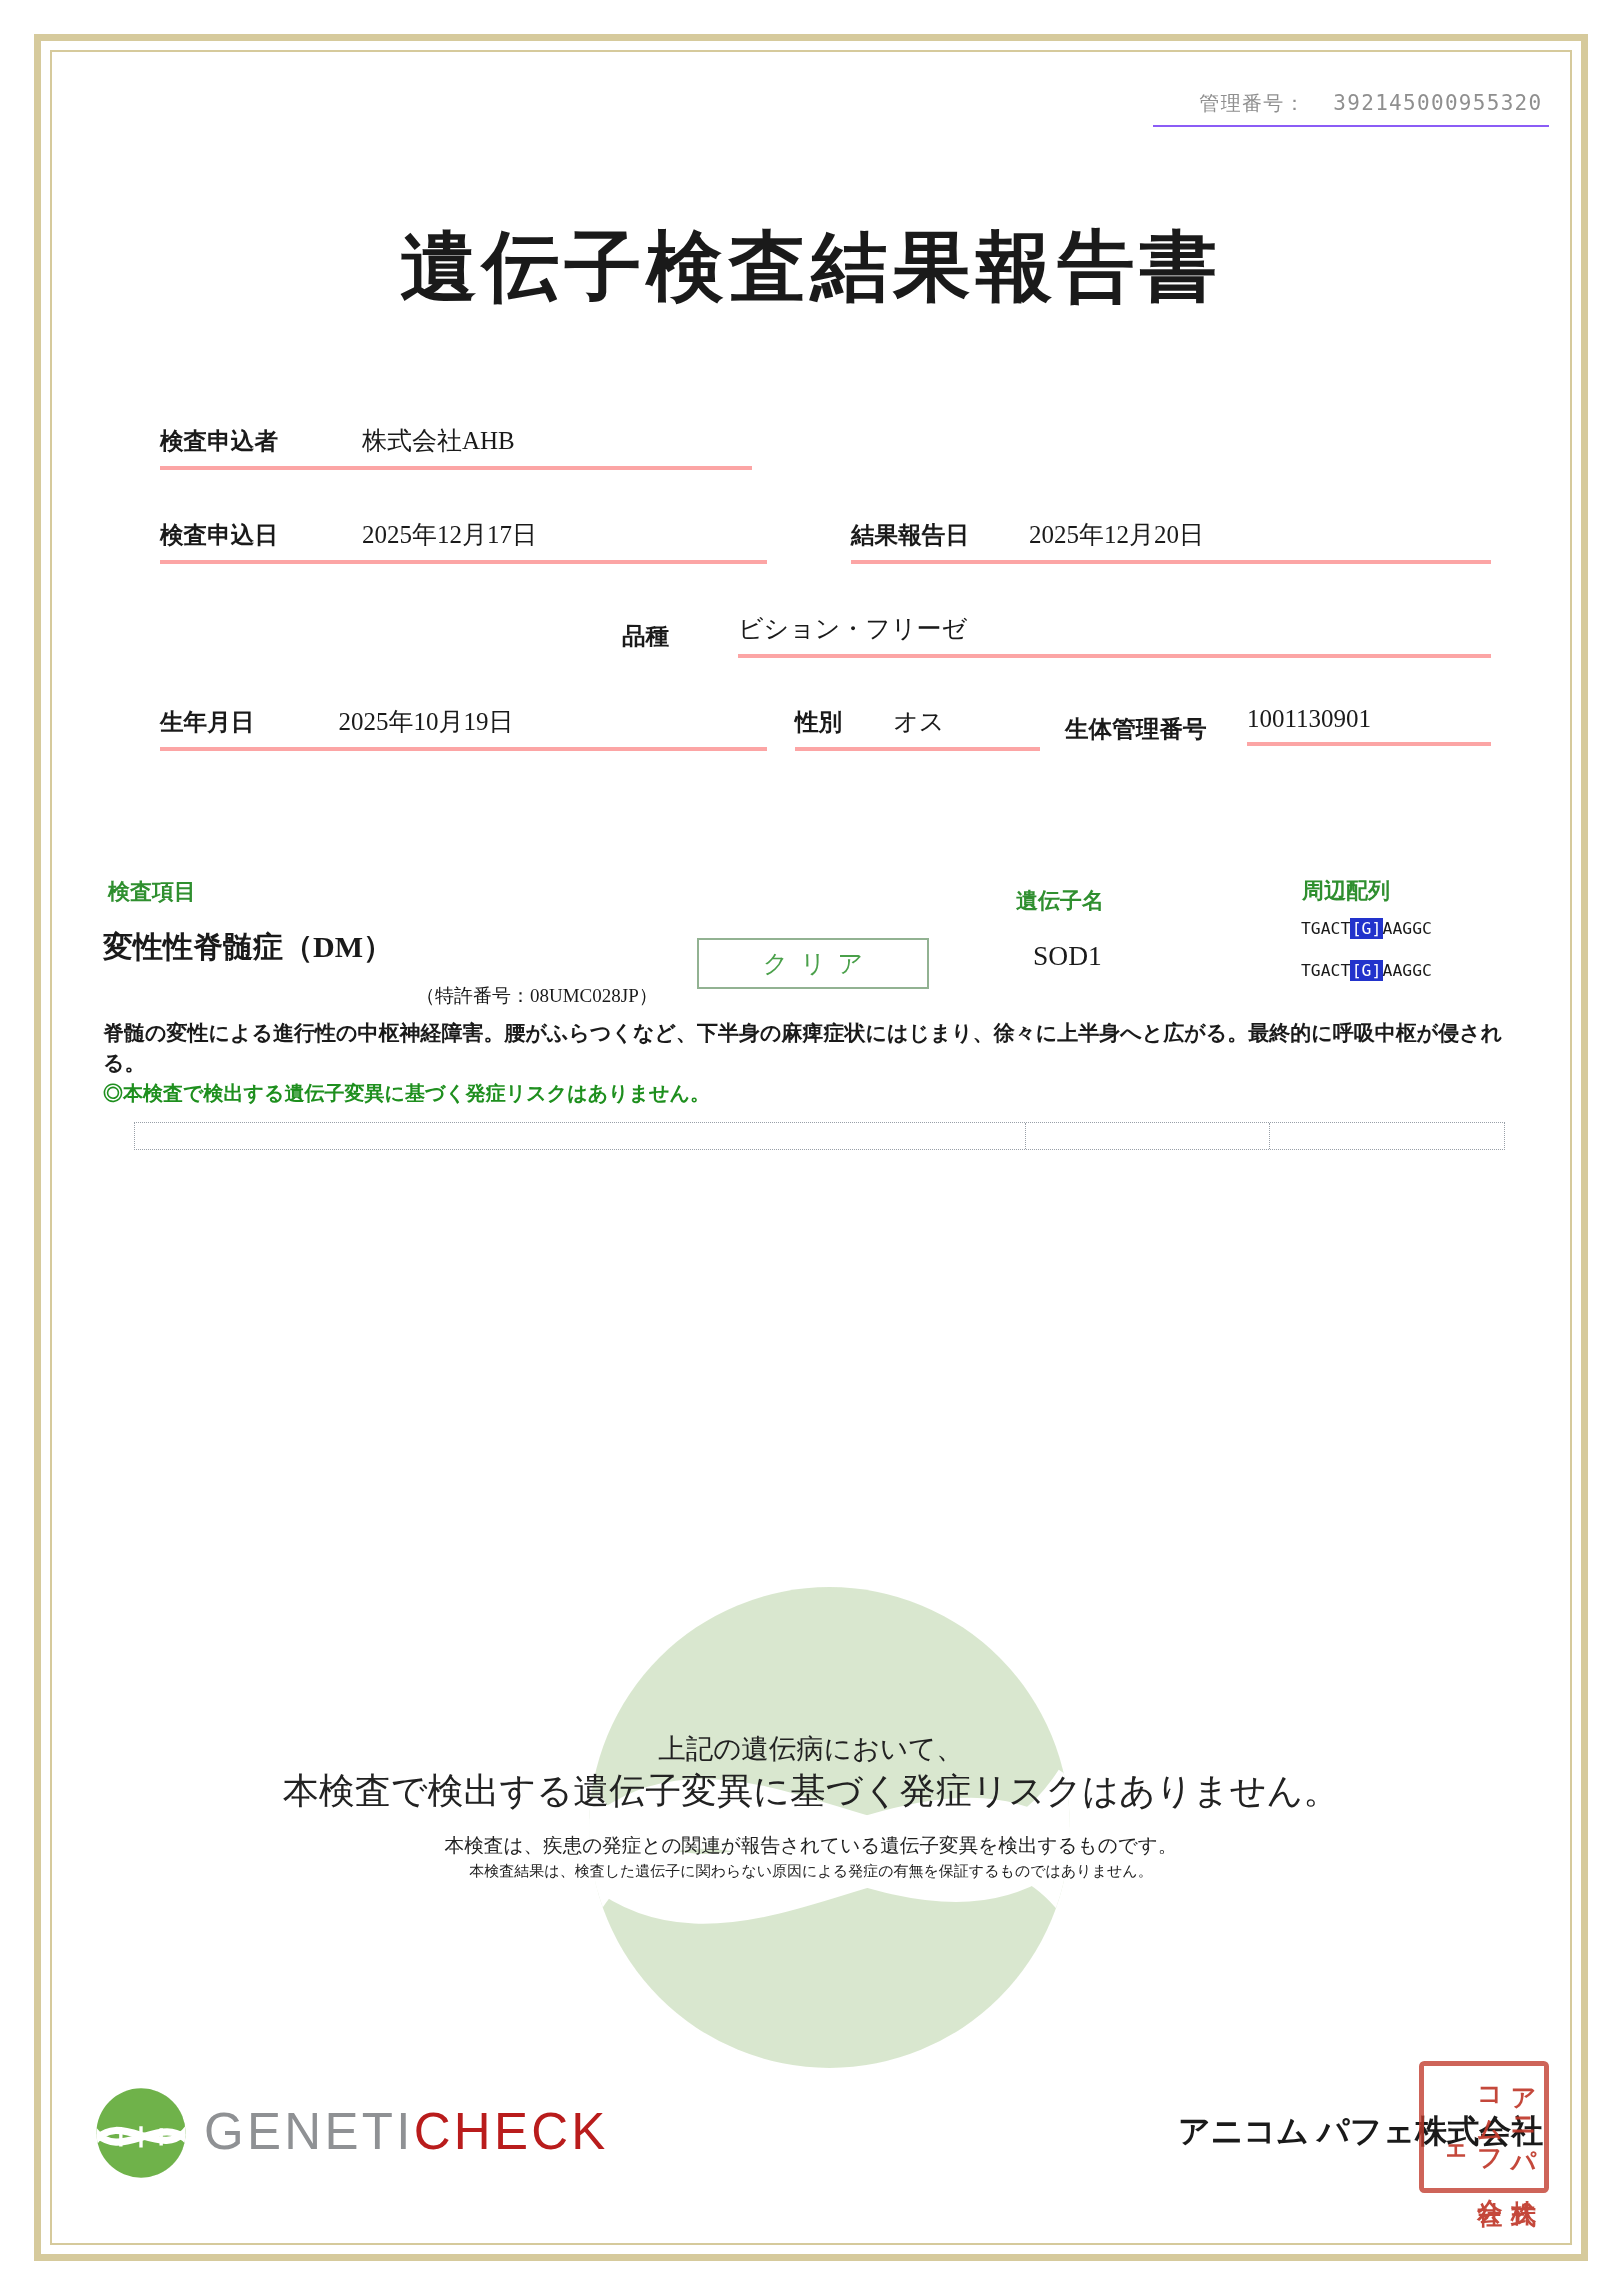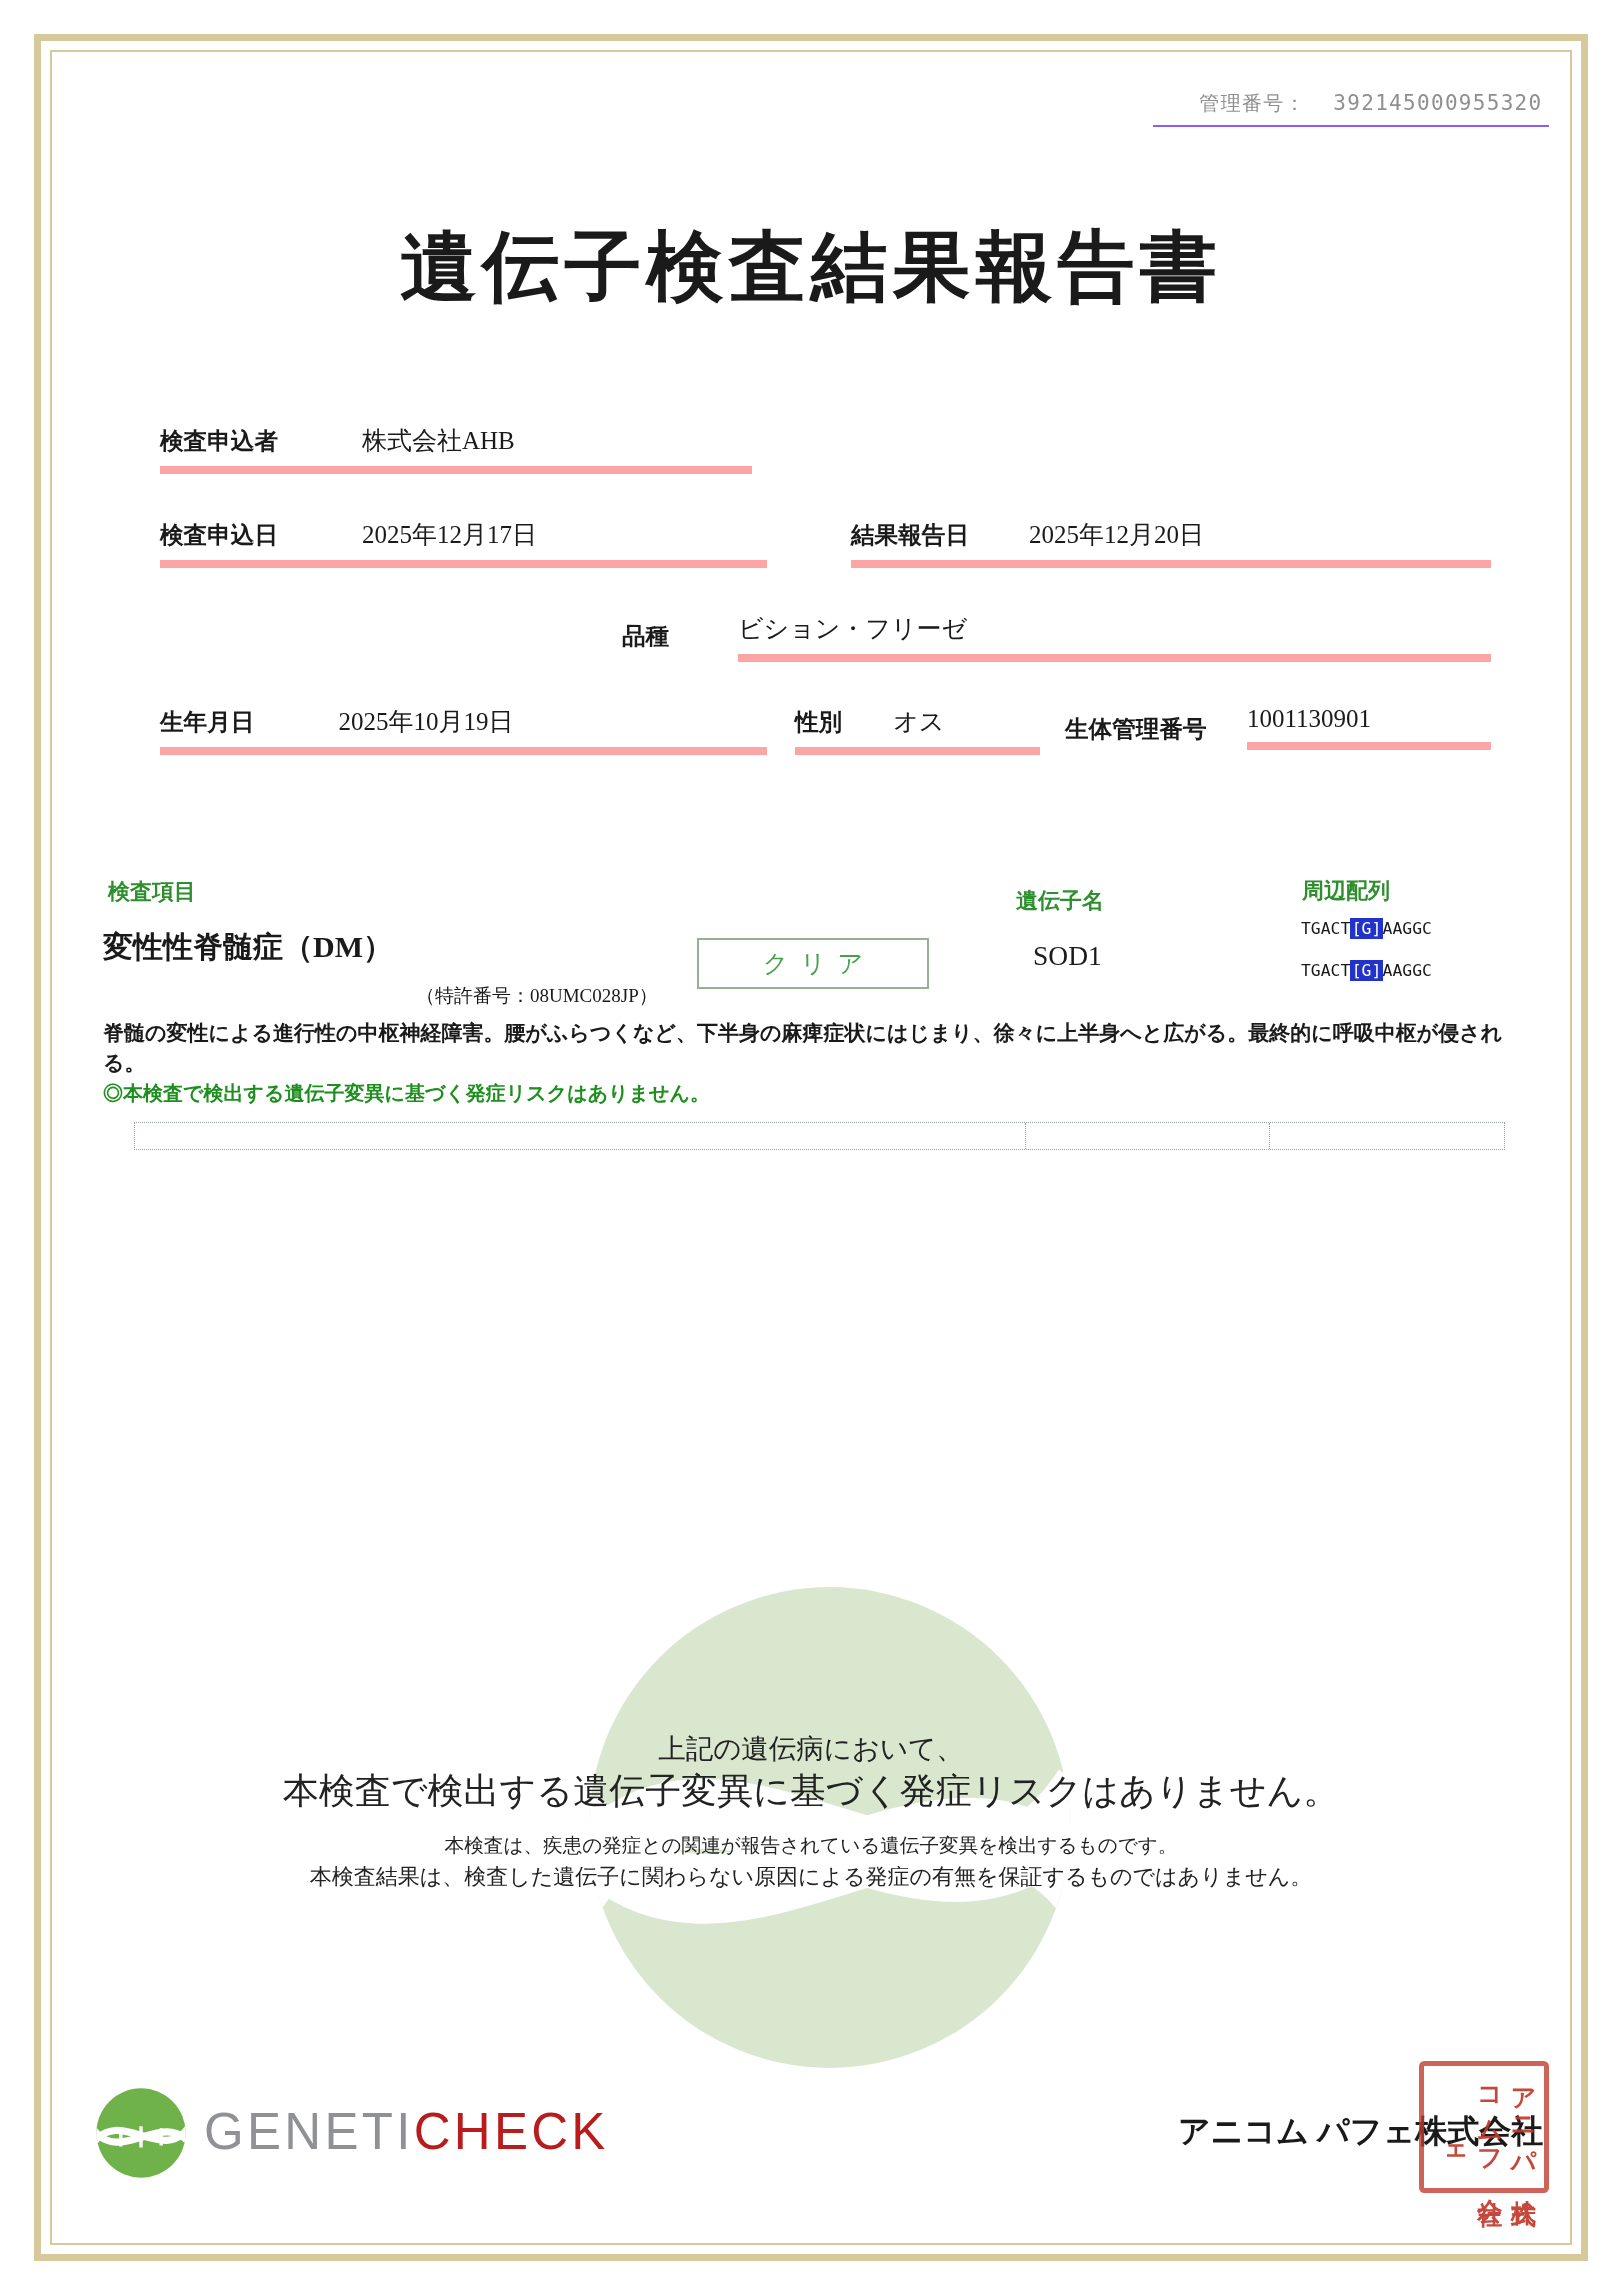--- a/index.html
+++ b/index.html
@@ -23,21 +23,21 @@
   .mgmt .mgmt-label { font-size:20px; letter-spacing:1.3px; }
   .mgmt .mgmt-num { font-family:"DejaVu Sans Mono", monospace; font-size:21px; margin-left:27.5px; letter-spacing:1.3px; }
   .title {
     position:absolute; top:216px; left:0; width:100%;
     text-align:center; font-size:77px; font-weight:bold; letter-spacing:5.2px;
   }
 
   
   .field {
     position:absolute; display:flex; align-items:flex-end;
-    border-bottom:8px solid #fca5a5; padding-bottom:9.2px;
+    border-bottom:4px solid #fca5a5; padding-bottom:9.2px;
   }
   .field .label { font-weight:bold; font-size:23.6px; white-space:nowrap; }
   .field .value { font-size:25px; white-space:nowrap; }
   .bare-label { position:absolute; font-weight:bold; font-size:23.6px; white-space:nowrap; }
 
   .f-applicant  { left:160px;  top:424px;  width:592px; }
   .f-applydate  { left:160px;  top:518px;  width:607px; }
   .f-reportdate { left:851px; top:518px;  width:640px; }
   .f-species    { left:160px;  top:612px;  width:393px; }
   .l-breed      { left:622px;  top:620px; }
@@ -83,21 +83,21 @@
   .dd-1 { left:890px; } .dd-2 { left:1134px; }
 
   
   .watermark { position:absolute; left:571px; top:1569px; width:517px; height:517px; opacity:0.75; }
 
   
   .summary { position:absolute; left:0; width:100%; text-align:center; font-family:"Liberation Sans", sans-serif; color:#222; }
   .sum-1 { top:1731px; font-size:27.5px; }
   .sum-2 { top:1767px; font-size:36px; }
   .sum-3 { top:1832px; font-size:19.6px; }
-  .sum-4 { top:1862px; font-size:22px; }
+  .sum-4 { top:1862px; font-size:15px; }
 
   
   .brand-logo { position:absolute; left:93px; top:2085px; width:96px; height:96px; }
   .brand-text {
     position:absolute; left:204px; top:2102px;
     font-family:"Liberation Sans", sans-serif; font-size:51px; letter-spacing:3.3px; white-space:nowrap;
   }
   .brand-gray { color:#8f9194; }
   .brand-green { color:#b91c1c; }
   .company { position:absolute; left:1178px; top:2110px; font-size:32px; font-weight:bold; white-space:nowrap; }

